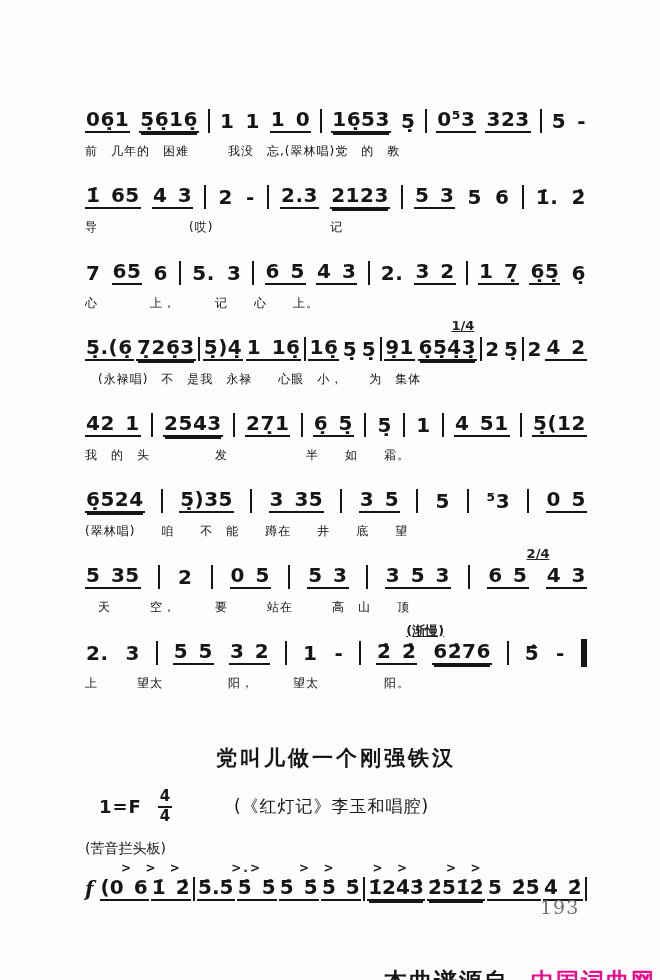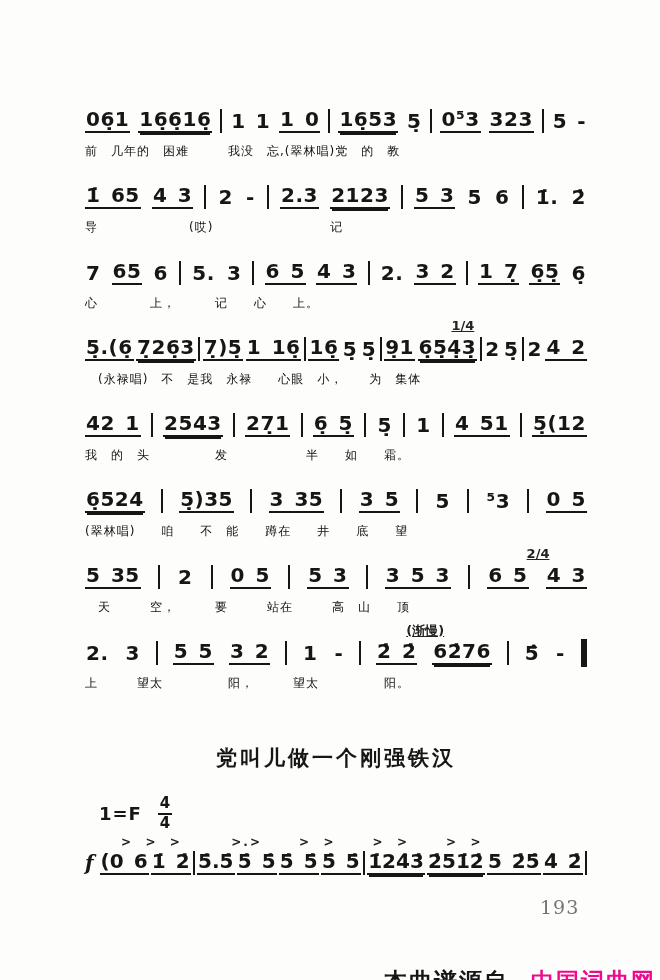--- a/index.html
+++ b/index.html
@@ -31,21 +31,21 @@
   .bar{width:2px;height:24px;background:#161616;flex:0 0 auto;}
   .endbar{width:6px;height:28px;background:#161616;box-shadow:-5px 0 0 -3px #161616;flex:0 0 auto;}
   .lyrics-row{
     white-space:pre;font-size:12px;margin-top:7px;color:#111;
     letter-spacing:1px;
   }
 
   
   .piece2{position:absolute;left:85px;top:744px;width:502px;}
   .p2-title{text-align:center;font-weight:700;font-size:21px;letter-spacing:3px;}
-  .p2-keyline{display:flex;align-items:center;margin-top:24px;padding-left:14px;}
+  .p2-keyline{display:flex;align-items:center;margin-top:17px;padding-left:14px;}
   .p2-key{font-weight:700;font-size:18px;letter-spacing:1px;}
   .meter{display:inline-flex;flex-direction:column;align-items:center;margin-left:16px;
          font-weight:700;font-size:15px;line-height:1.05;}
   .meter-line{width:14px;height:2px;background:#161616;margin:1px 0;}
   .p2-attr{font-size:17px;margin-left:62px;letter-spacing:1px;}
   .p2-style{font-size:14px;margin-top:15px;}
   .p2-music{position:relative;display:flex;align-items:center;margin-top:16px;}
   .p2-accents{
     position:absolute;top:-13px;left:36px;white-space:pre;
     font-weight:700;font-size:12px;color:#222;letter-spacing:2px;
@@ -69,21 +69,21 @@
 </head>
 <body>
 
 <div class="sheet">
 
   <div class="score" id="score1">
     <div class="system">
 
       <div class="notes-row">
           <span class="tok u1">06̣1</span>
-          <span class="tok u2">16̣6̣16̣</span>
+          <span class="tok u2">5̣6̣16̣</span>
           <span class="bar"></span>
           <span class="tok">1</span>
           <span class="tok">1</span>
           <span class="tok u1">1 0</span>
           <span class="bar"></span>
           <span class="tok u2">16̣53</span>
           <span class="tok">5̣</span>
           <span class="bar"></span>
           <span class="tok u1">0⁵3</span>
           <span class="tok u1">323</span>
@@ -138,21 +138,21 @@
         </div>
       <div class="lyrics-row">心　　　　上，　　　记　　心　　上。</div>
     </div>
 
     <div class="system">
       <div class="annotation" style="left: 73%;">1/4</div>
       <div class="notes-row">
           <span class="tok u1">5̣.(6̣</span>
           <span class="tok u2">7̣26̣3</span>
           <span class="bar"></span>
-          <span class="tok u1">7̣)5̣</span>
+          <span class="tok u1">5̣)4̣</span>
           <span class="tok u1">1 16̣</span>
           <span class="bar"></span>
           <span class="tok u1">16̣</span>
           <span class="tok">5̣</span>
           <span class="tok">5̣</span>
           <span class="bar"></span>
           <span class="tok u1">9̣1</span>
           <span class="tok u2">6̣5̣4̣3̣</span>
           <span class="bar"></span>
           <span class="tok">2</span>
@@ -250,21 +250,23 @@
 
   <div class="piece2">
     <div class="p2-title">党叫儿做一个刚强铁汉</div>
     <div class="p2-keyline">
       <span class="p2-key">1=F</span>
       <span class="meter">
         <span>4</span>
         <span class="meter-line"></span>
         <span>4</span>
       </span>
-    </div>
+      <span class="p2-attr">(《红灯记》李玉和唱腔)</span>
+    </div>
+    <div class="p2-style">(苦音拦头板)</div>
     <div class="p2-music">
       <div class="p2-accents">&gt;  &gt;  &gt;        &gt;.&gt;      &gt;  &gt;      &gt;  &gt;      &gt;  &gt;</div>
       <span class="p2-dyn">f</span>
       <div class="p2-notes" id="p2notes">
           <span class="tok u1">(0 6</span>
           <span class="tok u1">1̇ 2̇</span>
           <span class="bar"></span>
           <span class="tok u1">5̇.5̇</span>
           <span class="tok u1">5̇ 5̇</span>
           <span class="tok u1">5̇ 5̇</span>

